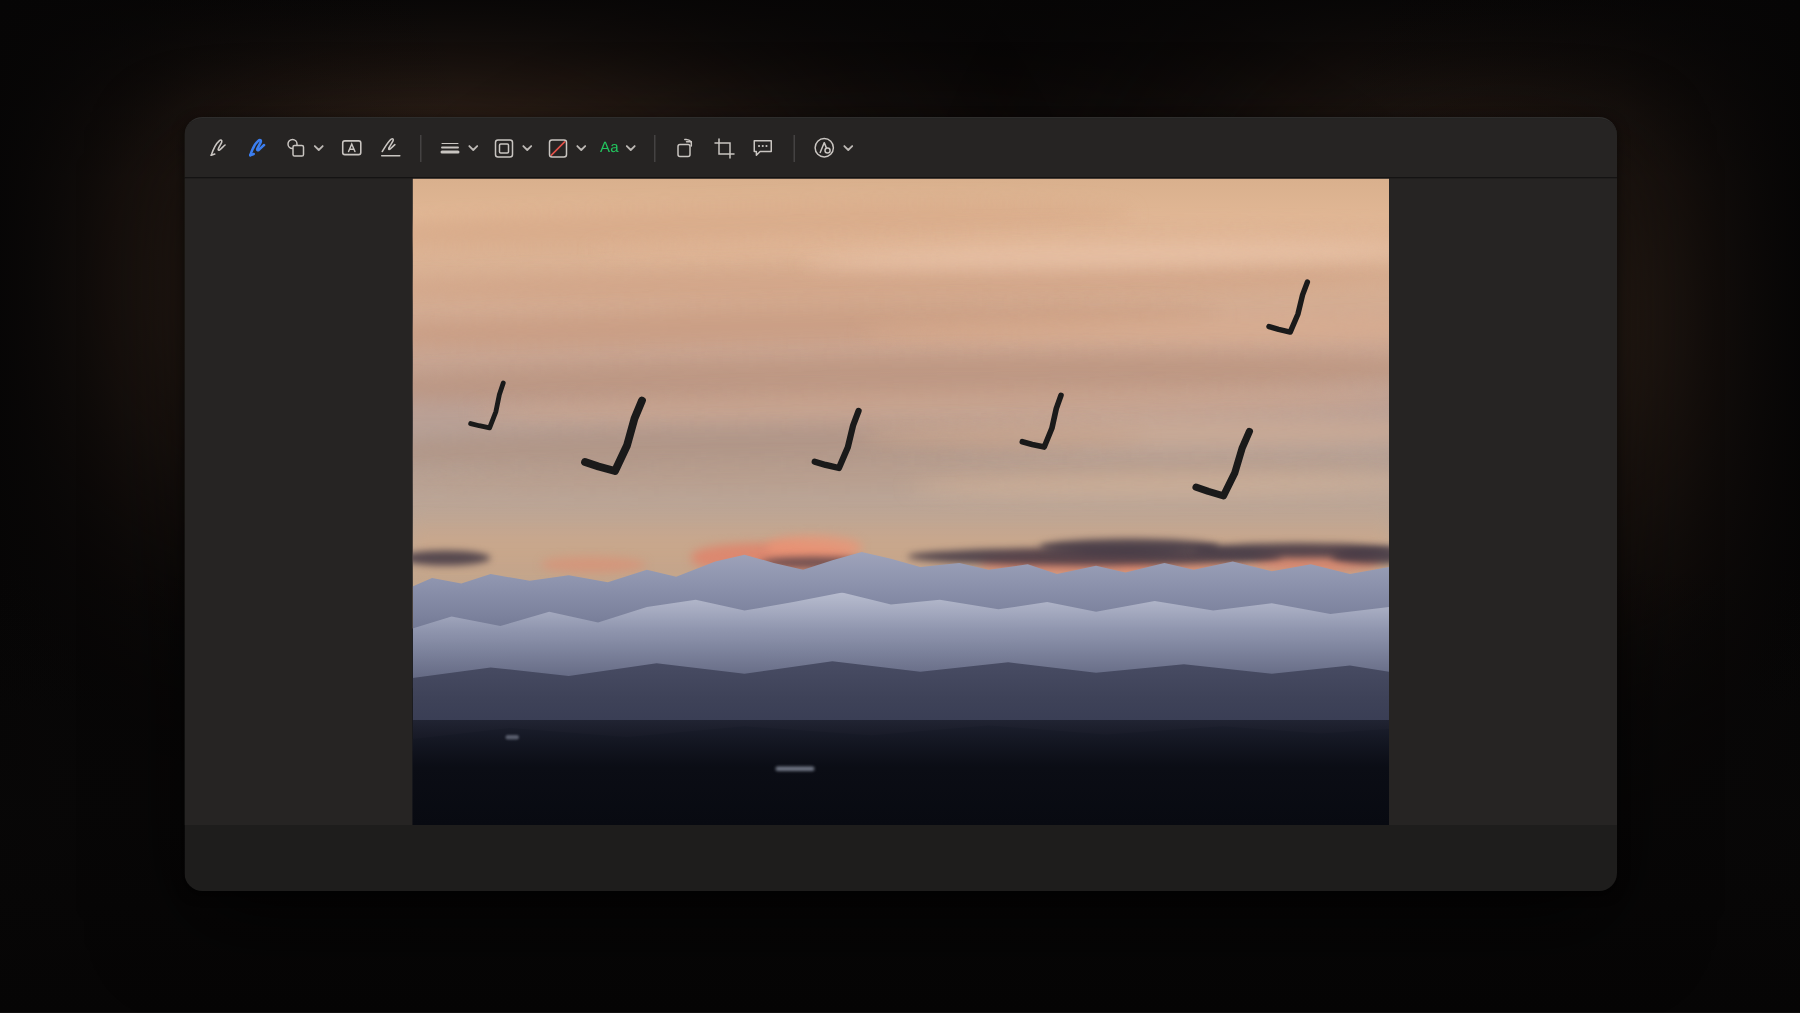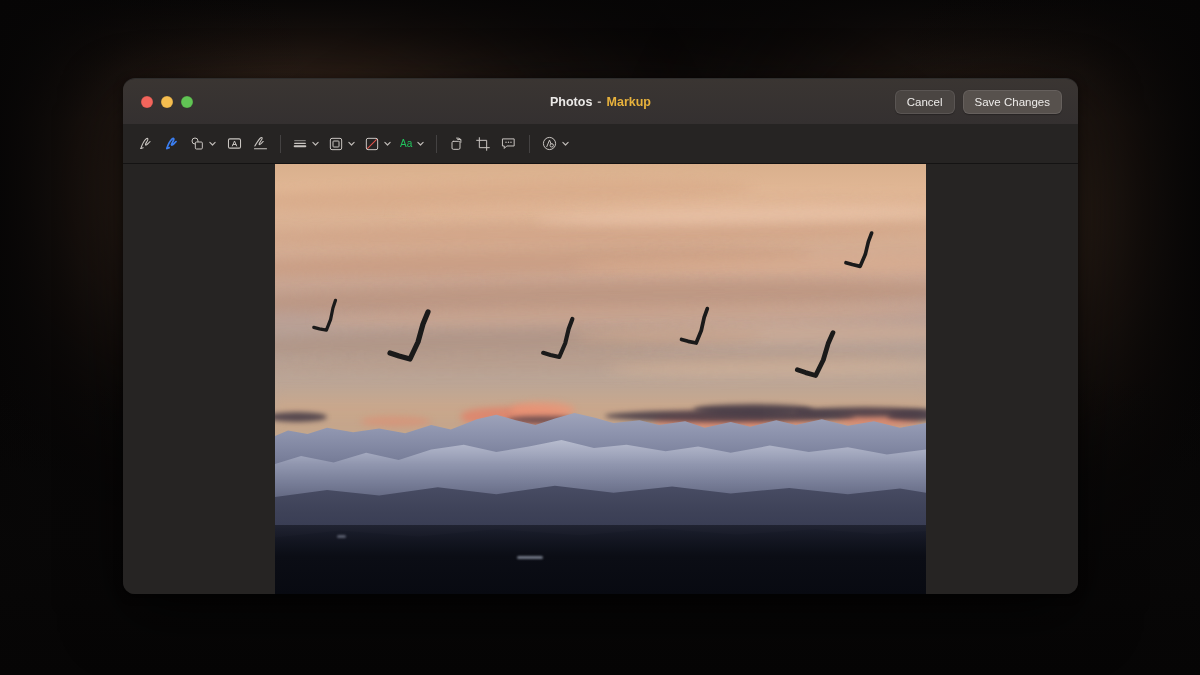--- a/index.html
+++ b/index.html
@@ -243,38 +243,20 @@
   <div class="glow-a"></div>
   <div class="glow-b"></div>
   <div class="glow-c"></div>
   <div class="vig-top"></div>
   <div class="vig-sides"></div>
   <div class="vig-bottom"></div>
 </div>
 
 <div id="window">
 
-  <div class="titlebar">
-    <div class="lights">
-      <div class="light red"></div>
-      <div class="light yellow"></div>
-      <div class="light green"></div>
-    </div>
-
-    <div class="win-title">
-      <span class="app">Photos</span>
-      <span class="sep">-</span>
-      <span class="doc">Markup</span>
-    </div>
-
-    <div class="title-actions">
-      <div class="tbtn">Cancel</div>
-      <div class="tbtn primary">Save Changes</div>
-    </div>
-  </div>
 
   <div class="toolbar">
 
     <div class="tool">
       <span>
         <svg width="17" height="17" viewBox="0 0 24 24" fill="none" stroke="currentColor" stroke-width="1.5" stroke-linecap="round" stroke-linejoin="round">
           <path d="M4 19c1.5-4.5 4-10.5 7.5-13.5 1.6-1.4 3-.6 2.3 1.3-.7 1.9-2.6 4.6-3.2 6.3-.4 1.2.5 1.6 1.4.9 1.4-1.1 3.4-3.2 5-4.6"></path>
           <path d="M4 19l3.3-1.1"></path>
         </svg>
       </span>

